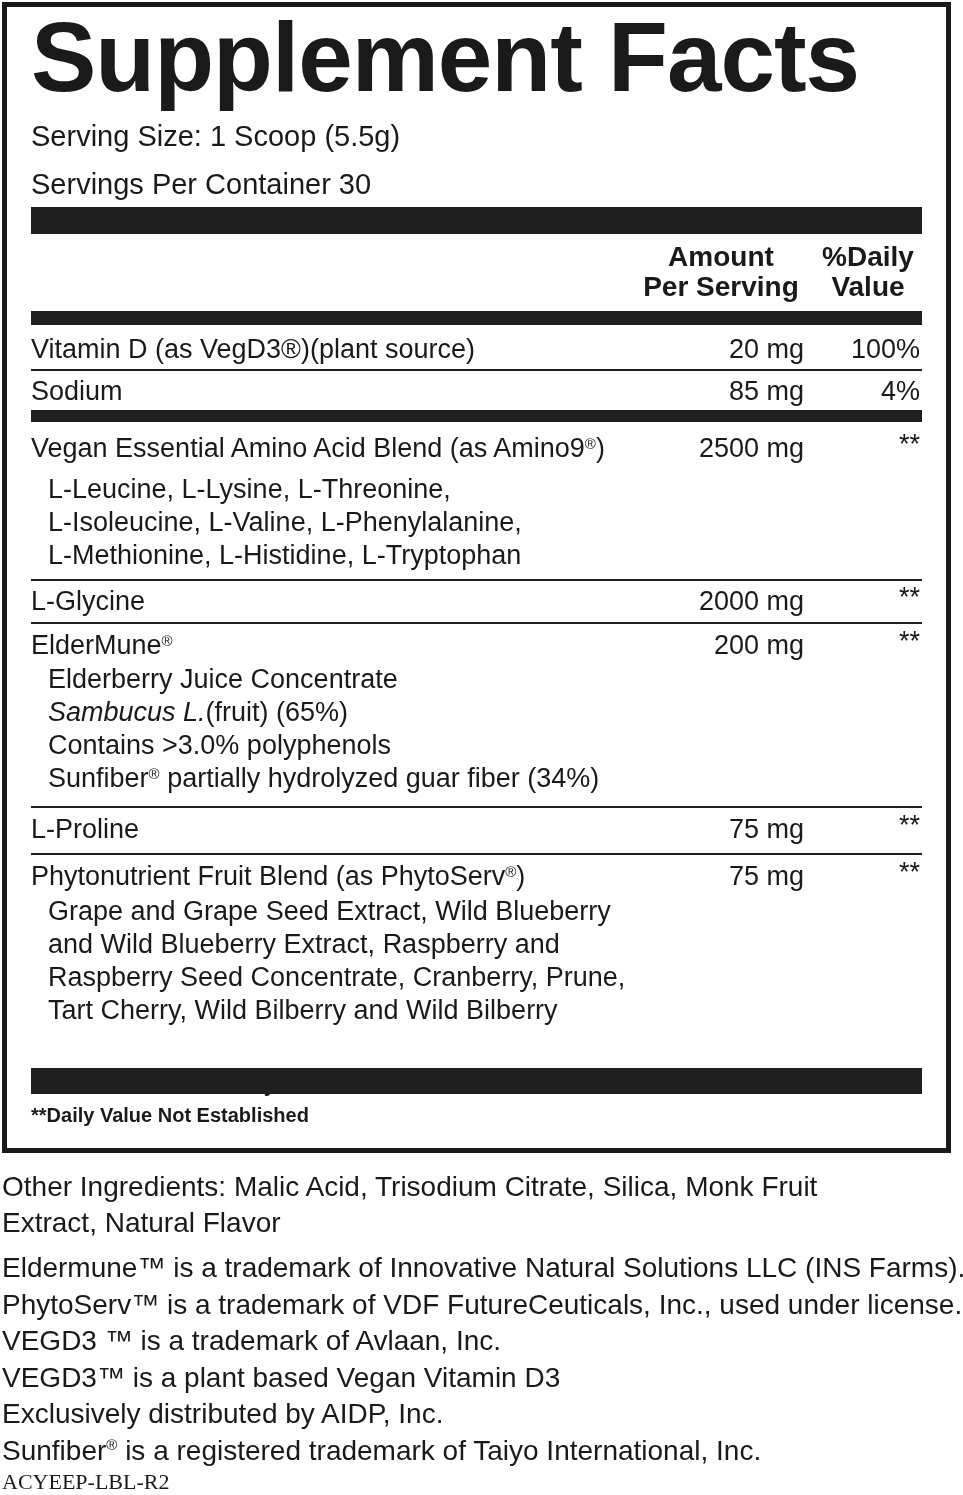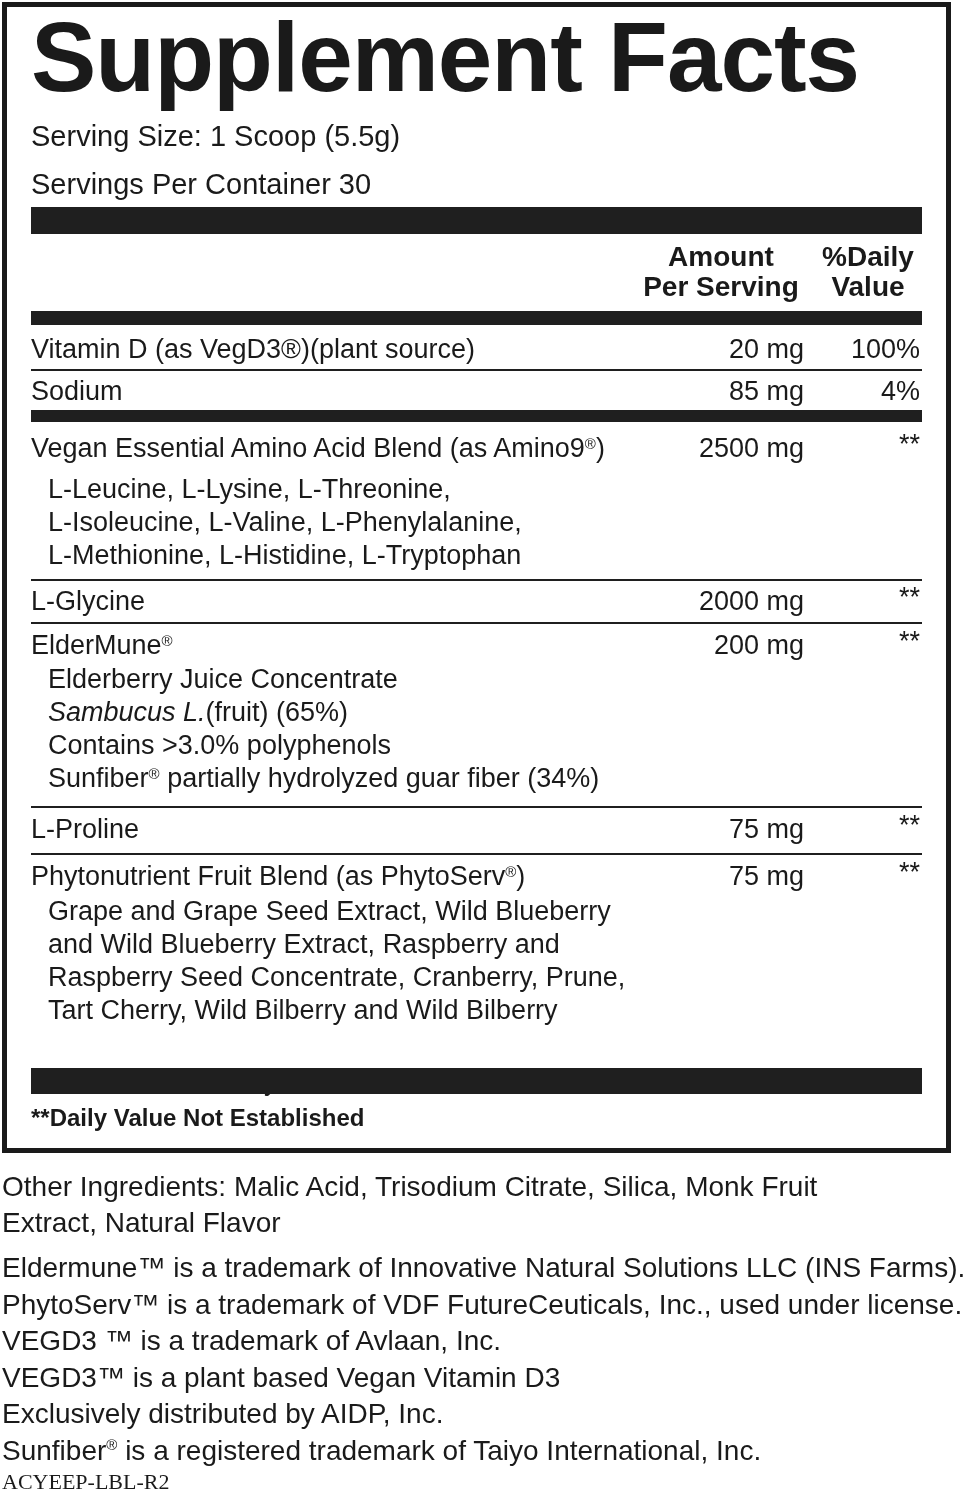--- a/index.html
+++ b/index.html
@@ -11,21 +11,21 @@
   .title { left:31px; top:8px; font-size:98px; font-weight:bold; letter-spacing:-1px; line-height:1; }
   .serv { left:31px; font-size:29px; line-height:33px; }
   .bar { position:absolute; left:31px; width:891px; background:#1f1f1f; }
   .rule { position:absolute; left:31px; width:891px; height:2px; background:#1f1f1f; }
   .hdr { font-size:28px; font-weight:bold; line-height:30px; text-align:center; }
   .row { font-size:27px; line-height:33px;text-align:right; }
   .sub { font-size:27px; line-height:33px; left:48px; }
   .amt { font-size:27px; line-height:33px; text-align:right; width:200px; }
   .dv  { font-size:27px; line-height:33px; text-align:right; width:120px; }
   sup { font-size:15px; vertical-align:top; line-height:1; position:relative; top:4px; }
-  .foot-bold { font-size:24px; font-weight:bold; }
+  .foot-bold { font-size:20px; font-weight:bold; }
   .outside { left:2px; font-size:28px; line-height:36px; }
   .code { left:2px; font-size:22px;font-family:Liberation Serif, serif; }
   i { font-style:italic; }
 </style>
 </head>
 <body>
 
 <div class="panel"></div>
 
 <div class="abs title">Supplement Facts</div>

